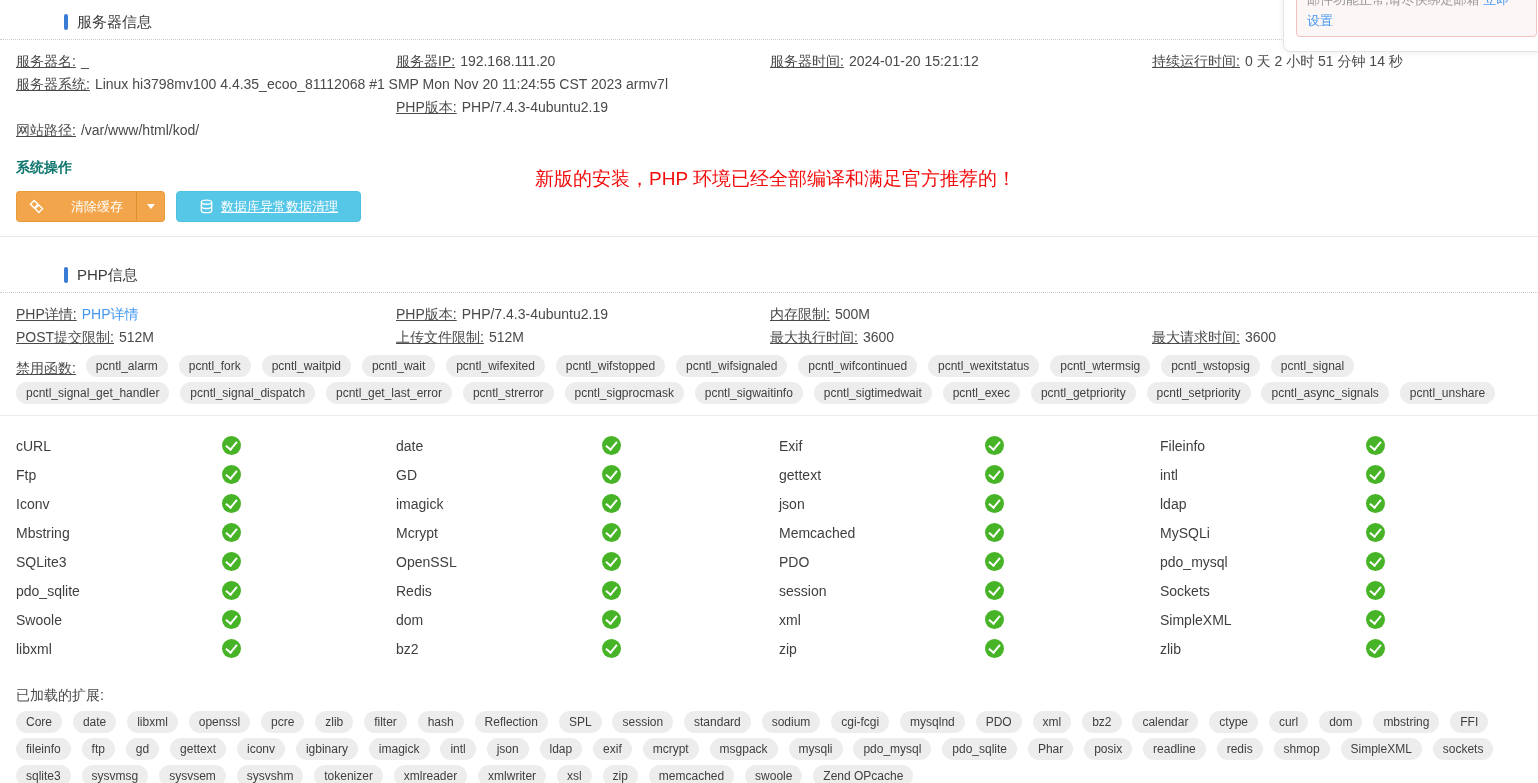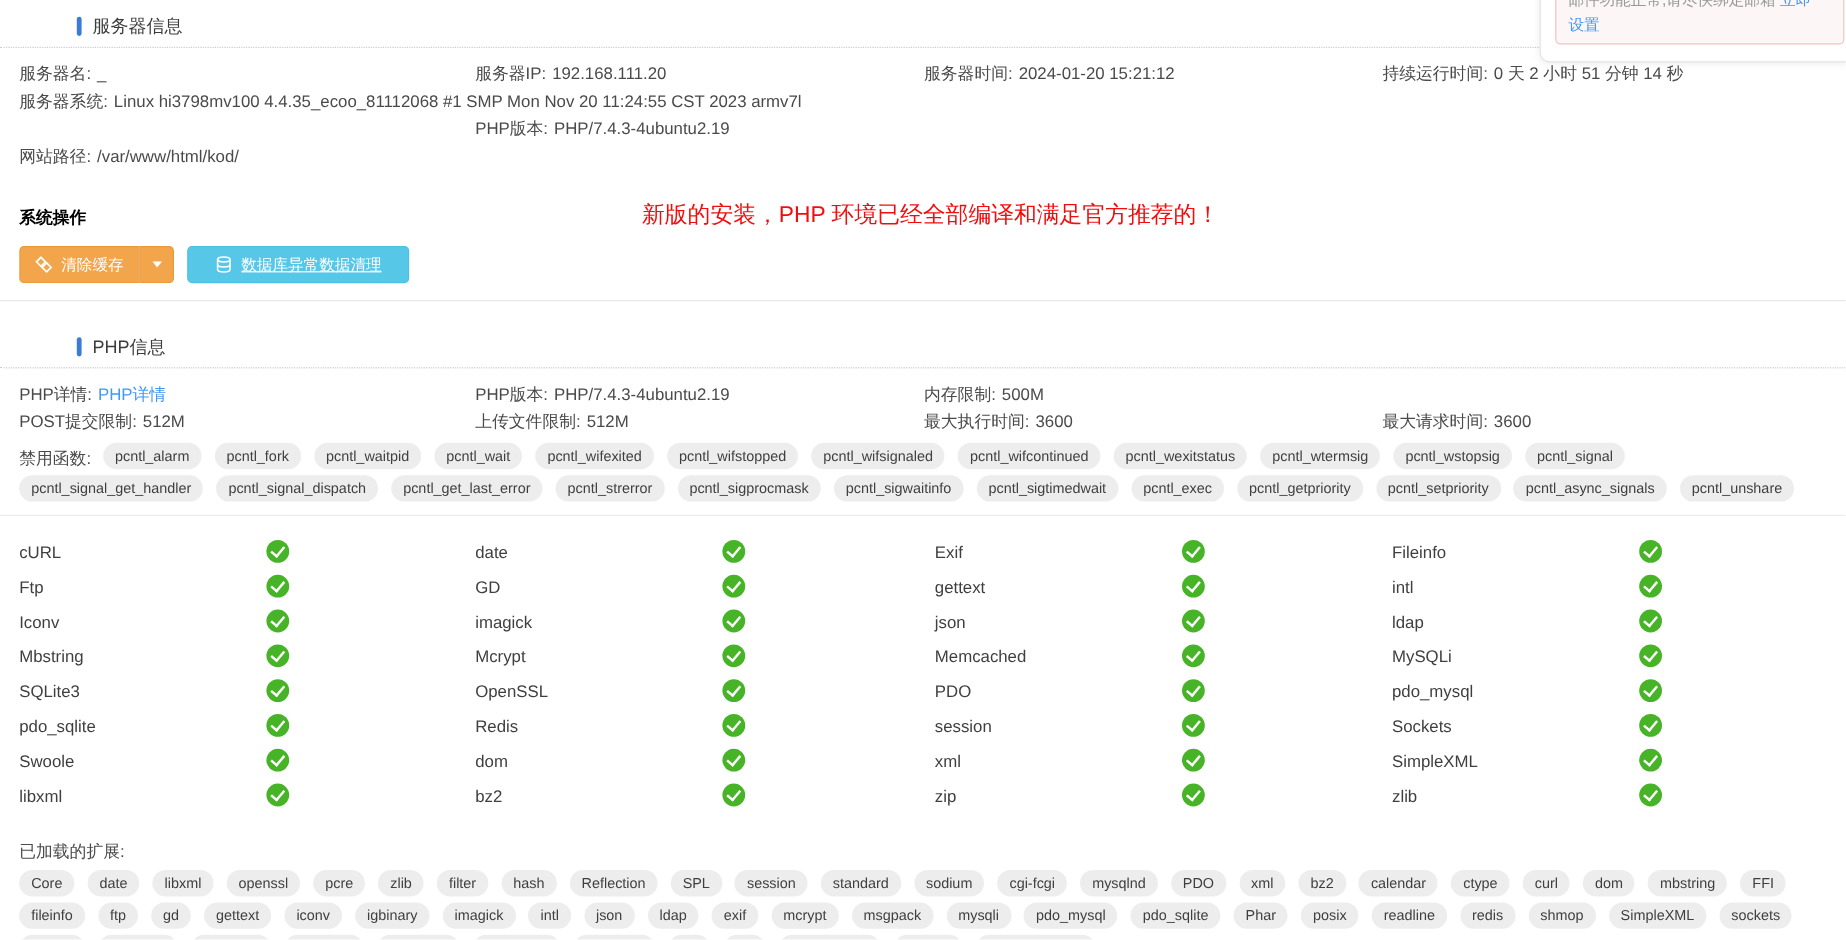--- a/index.html
+++ b/index.html
@@ -20,29 +20,29 @@
   .sec-header{display:flex;align-items:center;height:20px;padding-left:48px;}
   .sec-bar{width:4px;height:16px;background:var(--accent_bar);border-radius:2px;margin-right:9px;}
   .sec-title{font-size:15px;color:#3c3c3c;}
   .dotted{border-bottom:1px dotted #ccc;margin:7px -16px 0;}
   .divider{border-bottom:1px solid #e7e7e7;margin:14px -16px 0;}
 
   .info-grid{display:grid;grid-template-columns:380px 374px 382px 1fr;margin-top:10px;line-height:23px;}
   .cell{white-space:nowrap;}
   .span-all{grid-column:1 / -1;}
   .span-rest{grid-column:2 / -1;}
-  .lbl{margin-right:5px;}
-
-  .ops-title{font-weight:bold;margin-top:31px;font-size:14px;color:#000000;}
+  .lbl{margin-right:5px;text-decoration:underline;}
+
+  .ops-title{font-weight:bold;margin-top:17px;font-size:14px;color:#0f766e;}
   .btn-row{display:flex;align-items:center;margin-top:14px;}
   .btn{display:inline-flex;align-items:center;justify-content:center;height:31px;border-radius:4px;
        color:#fff;font-size:13px;cursor:pointer;border:1px solid transparent;font-family:inherit;padding:0;}
   .split{display:inline-flex;}
   .btn.orange{background:var(--button_orange);border-color:var(--button_orange_border);}
-  .split .main{padding:0 13px 0 12px;border-radius:4px 0 0 4px;border-right:none;}
+  .split .main{padding:0 13px 0 12px;border-radius:4px 0 0 4px;border-right:none;gap:20px;}
   .split .caret-btn{width:29px;border-radius:0 4px 4px 0;border-left:1px solid #e0912e;}
   .caret-down{width:0;height:0;border-left:4px solid transparent;border-right:4px solid transparent;border-top:5px solid #fff;}
   .btn.blue{background:var(--button_blue);border-color:var(--button_blue_border);margin-left:11px;padding:0 22px;text-decoration:underline;}
   .icon-svg{display:inline-flex;margin-right:7px;}
 
   .annotation{position:absolute;left:535px;top:166px;font-size:19px;color:var(--annotation_red);}
 
   .tagwrap{margin-top:6px;line-height:1;}
   .tagwrap .lbl{display:inline-block;margin:4px 6px 5px 0;vertical-align:middle;font-size:14px;}
   .tag{display:inline-block;background:var(--tag_bg);border-radius:12px;padding:4px 10px;font-size:12px;

